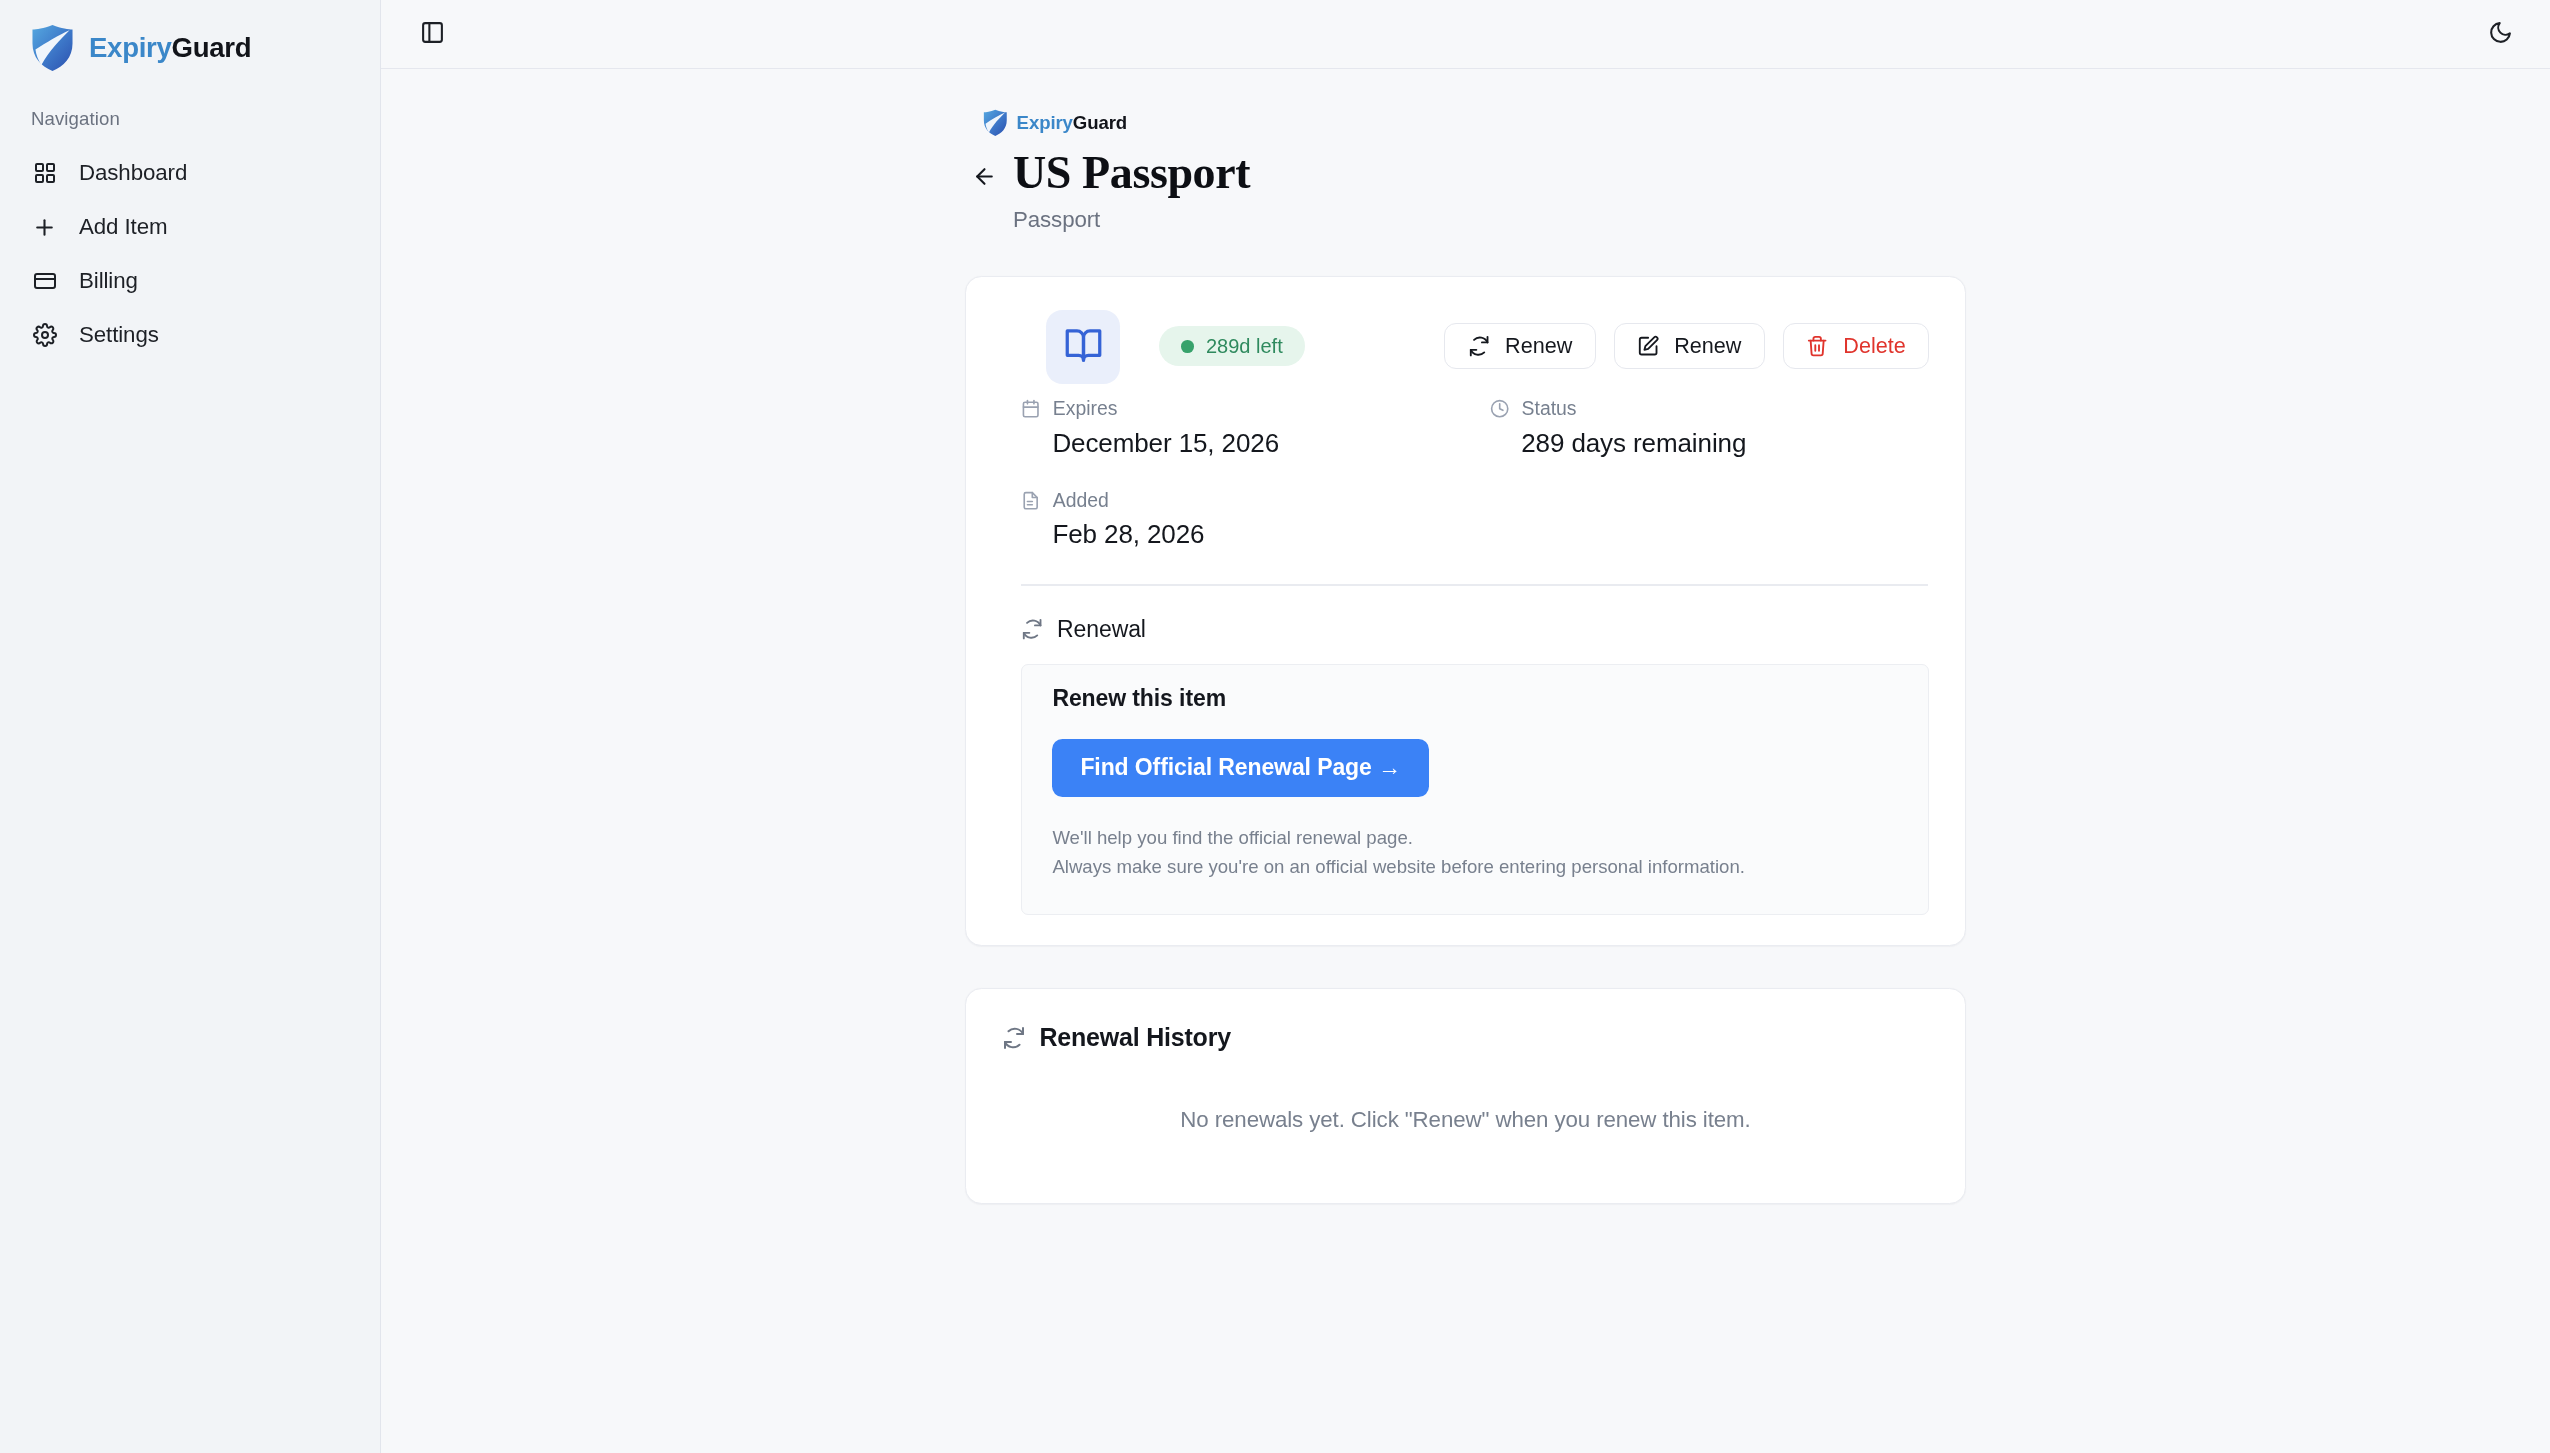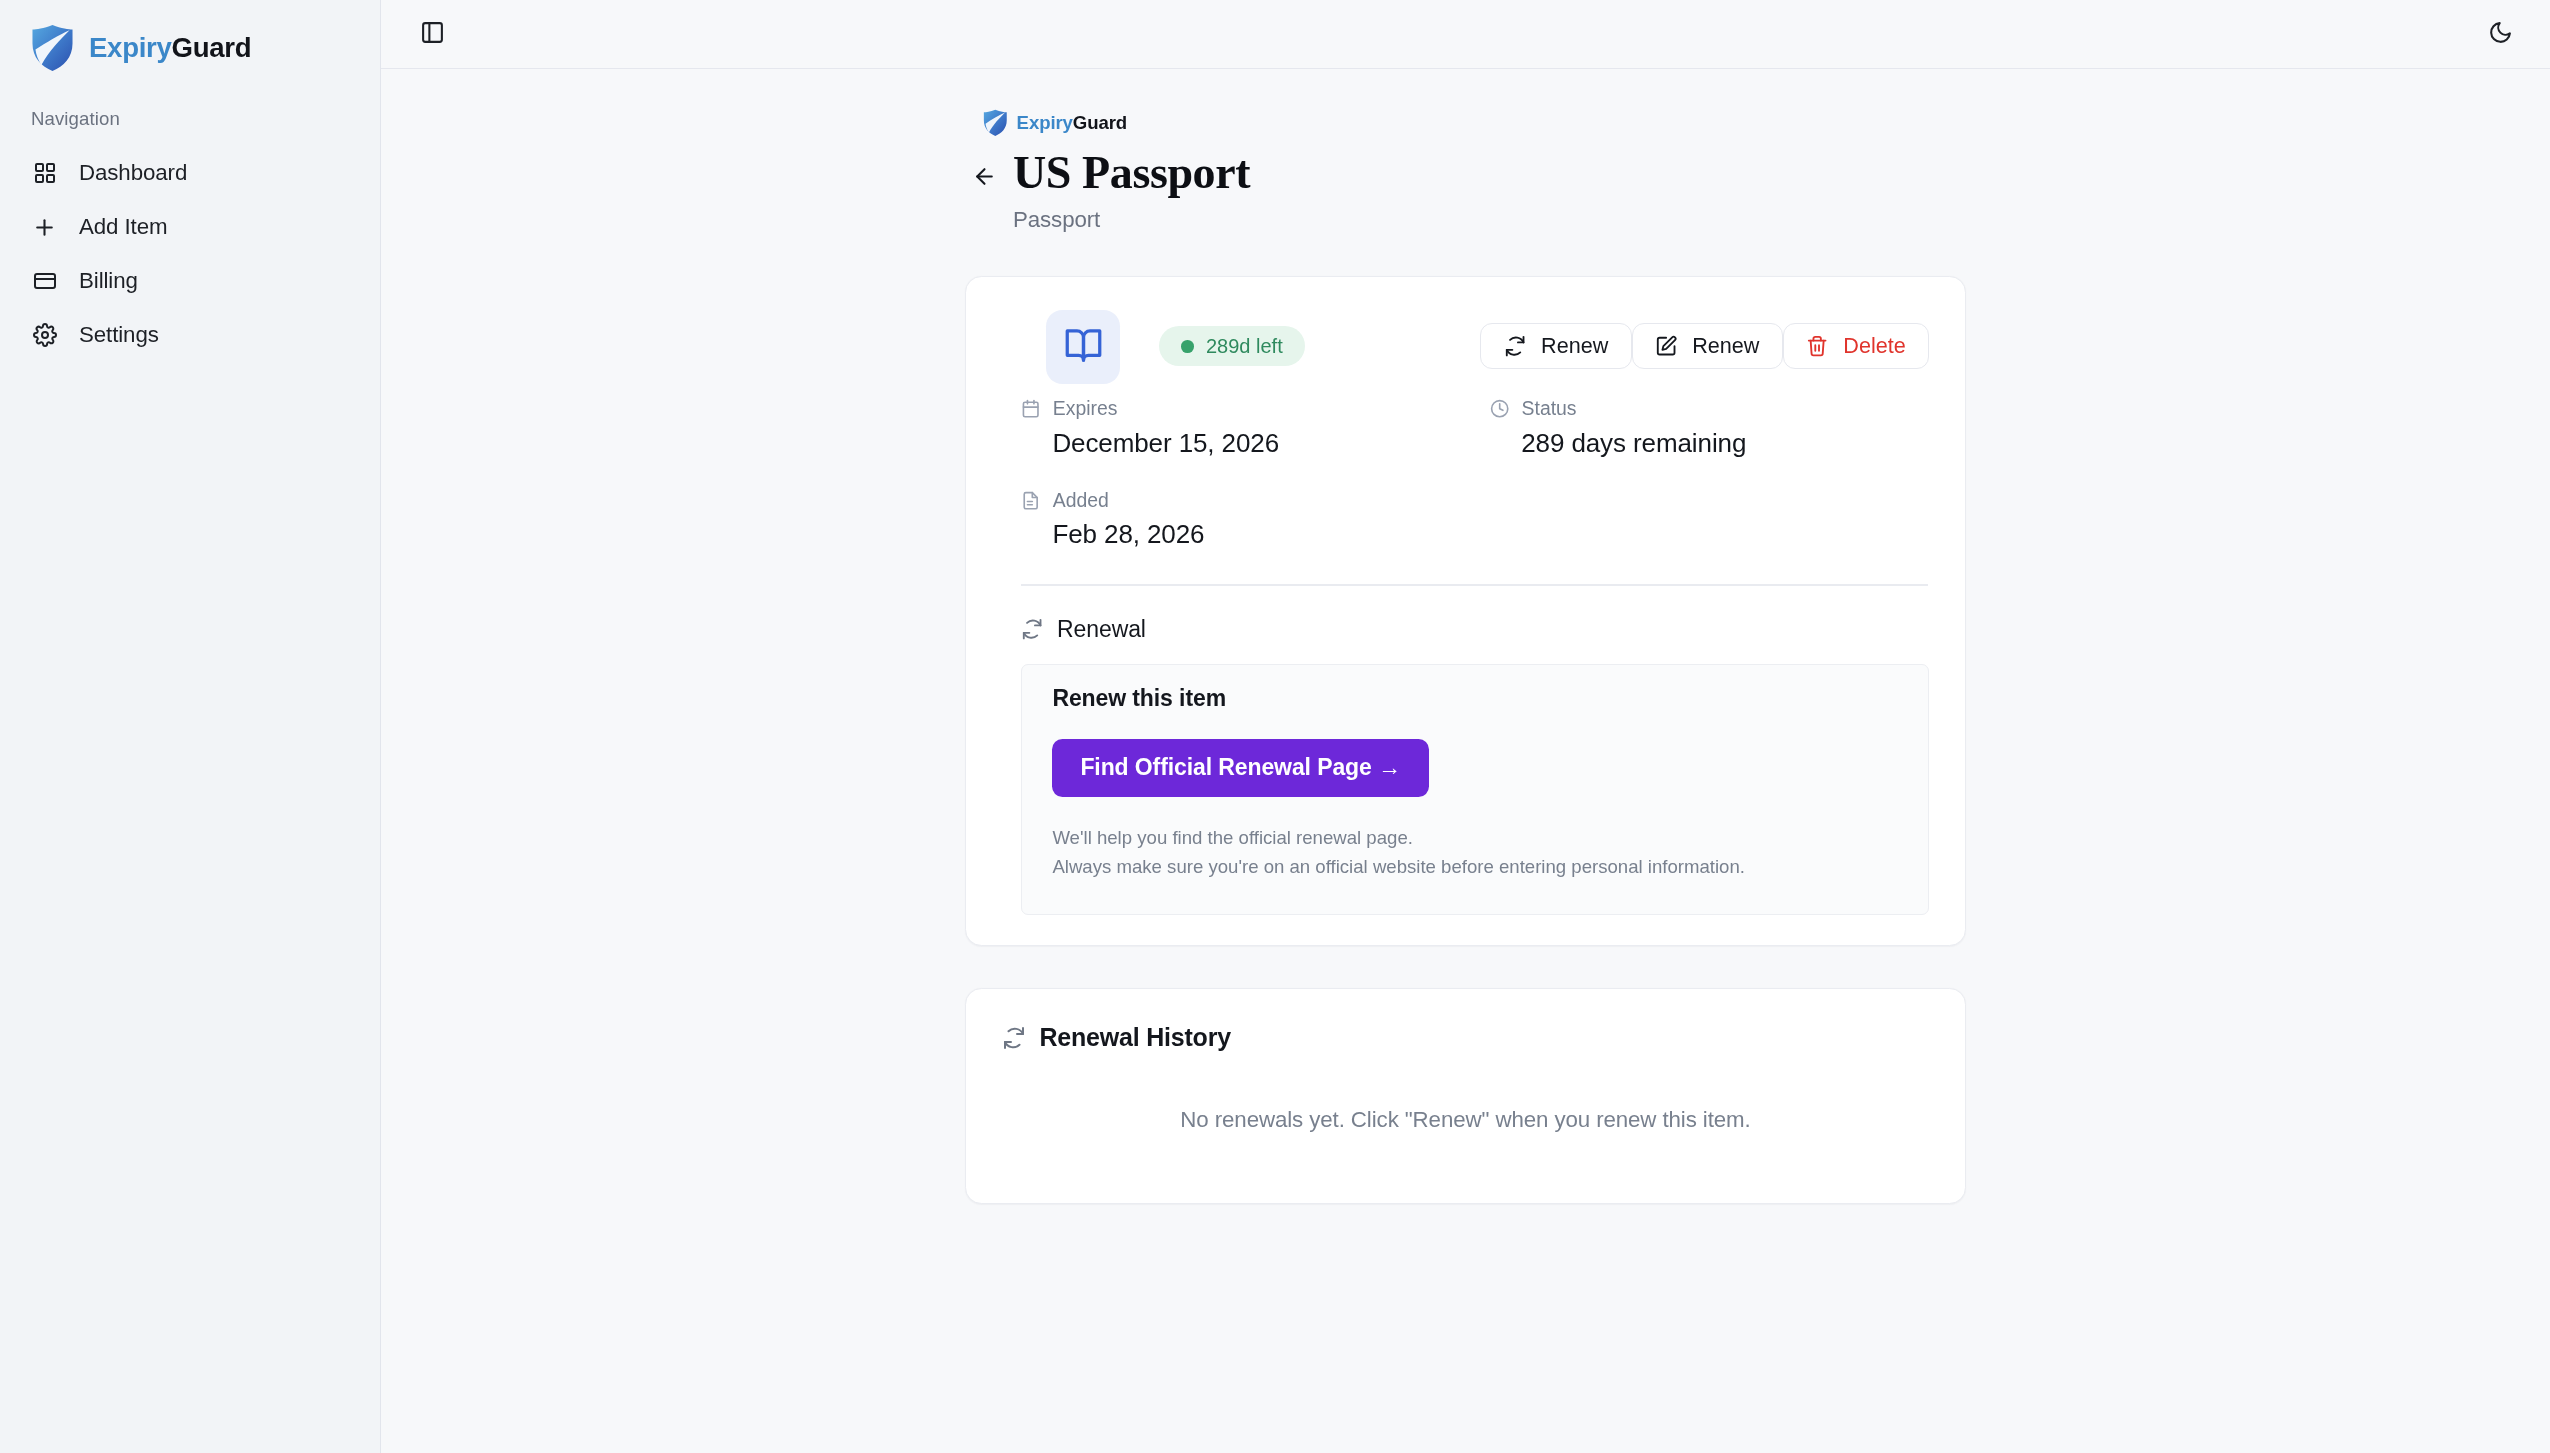--- a/index.html
+++ b/index.html
@@ -118,21 +118,21 @@
   }
   .status-pill {
     margin-left: 39px; margin-top: 16.4px;
     display: inline-flex; align-items: center; gap: 12px;
     height: 40px; padding: 0 22.3px;
     background: #e6f5ec; border-radius: 744px;
     font-size: 20px; color: #2f8a5e; font-weight: 400;
     white-space: nowrap;
   }
   .status-dot { width: 12.7px; height: 12.7px; border-radius: 50%; background: #37a26b; flex:0 0 12.7px; }
-  .actions { margin-left: auto; margin-top: 13.4px; display: flex; }
+  .actions { margin-left: auto; margin-top: 13.4px; display: flex; gap: 18px; }
   .btn {
     display: inline-flex; align-items: center; gap: 15px;
     height: 46px; padding: 0 22.3px;
     background: #ffffff; border: 1.5px solid #e6e8ee; border-radius: 12px;
     font-size: 21.6px; color: #15181e; cursor: pointer;
     font-family: "Liberation Sans", sans-serif; white-space: nowrap;
   }
   .btn.danger { color: #e0342c; }
   .btn .bico { display: flex; align-items: center; }
 
@@ -163,21 +163,21 @@
     background: #fafbfc;
     border: 1.5px solid #eceef2;
     border-radius: 7px;
     padding: 20px 30px 33px 30px;
   }
   .renew-title { font-size: 23px; font-weight: 700; color: #14171d; letter-spacing: -0.1px; }
   .primary-btn {
     margin-top: 27px;
     display: inline-flex; align-items: center; justify-content: center;
     height: 58px; padding: 0 28px;
-    background: #6d28d9; color: #ffffff;
+    background: #3b82f6; color: #ffffff;
     border: none; border-radius: 10.4px;
     font-size: 23px; font-weight: 700; letter-spacing: -0.1px;
     cursor: pointer; font-family: "Liberation Sans", sans-serif;
     white-space: nowrap;
   }
   .renew-note { margin-top: 27px; font-size: 18.6px; color: #78808e; line-height: 1.55; }
 
   .card-history { margin-top: 42px; padding: 34px 36px 39px 36px; }
   .history-head {
     display: flex; align-items: center; gap: 13.4px;

